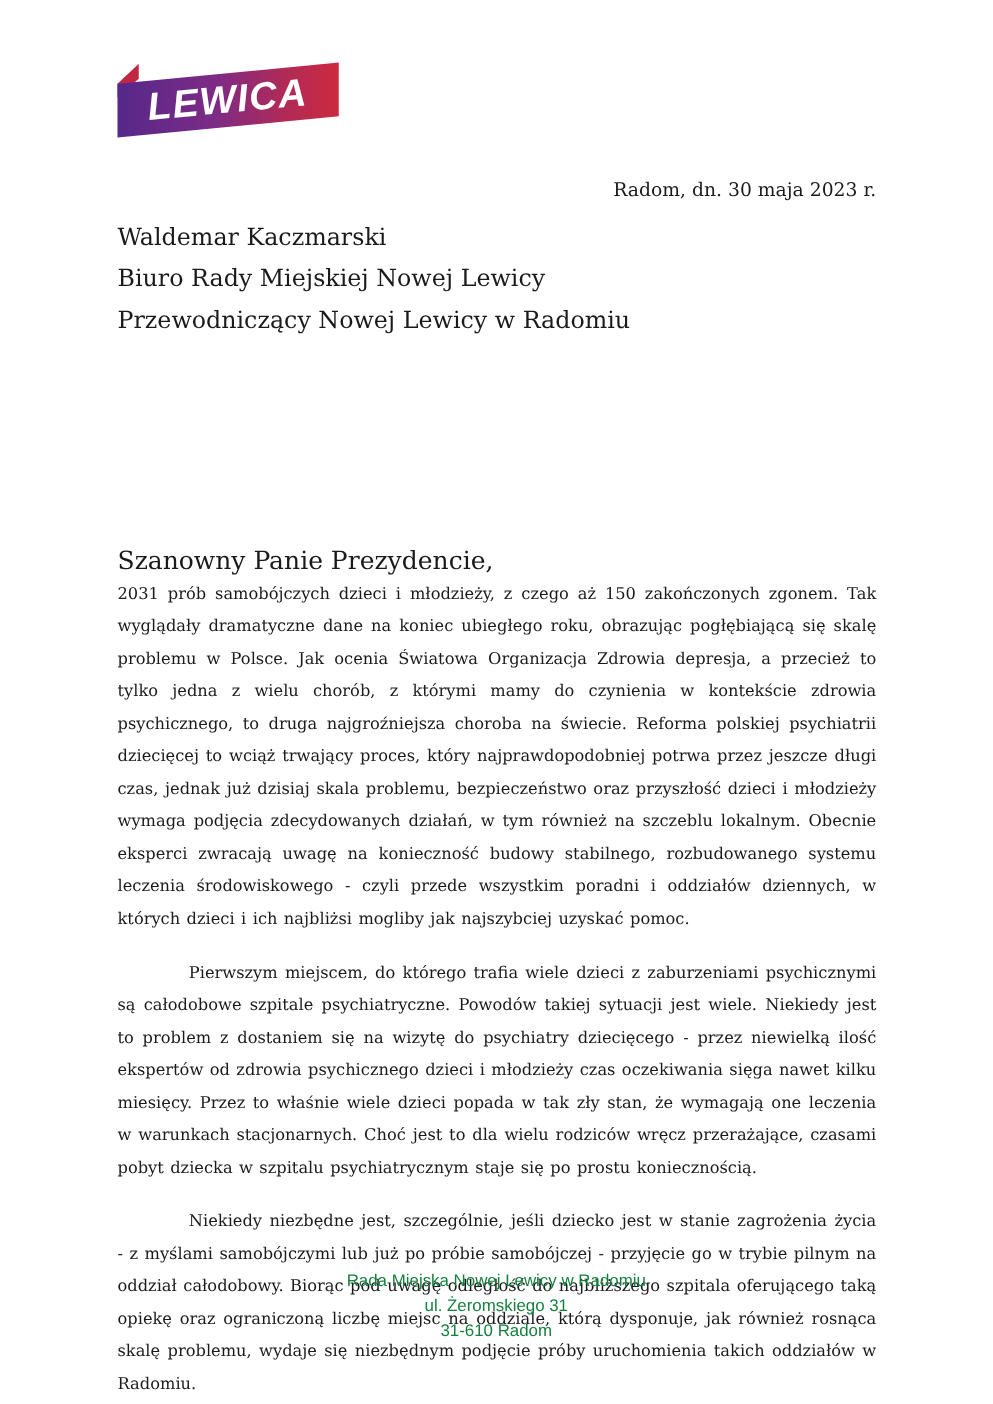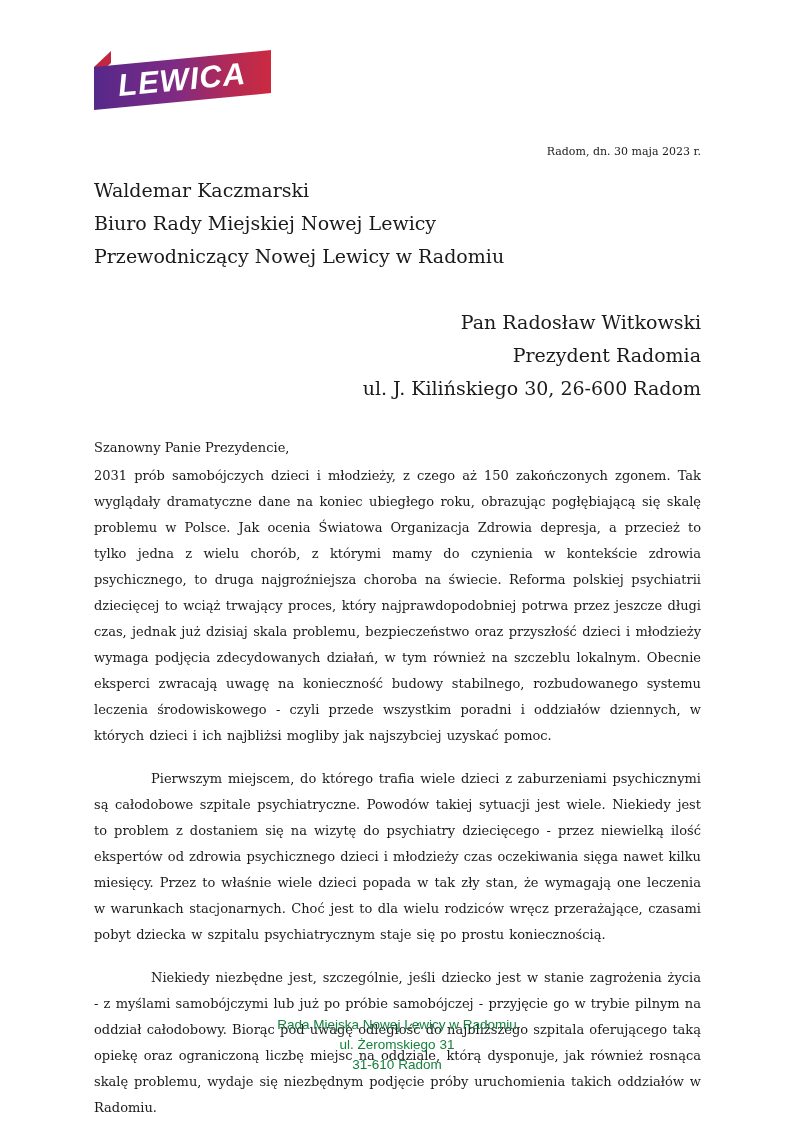--- a/index.html
+++ b/index.html
@@ -27,21 +27,21 @@
     font-weight: bold;
     font-style: italic;
     letter-spacing: 1px;
   }
   .date-line {
     position: absolute;
     left: 94px;
     top: 141px;
     width: 607px;
     text-align: right;
-    font-size: 11px;
+    font-size: 15px;
     line-height: 22px;
   }
   .sender-block {
     position: absolute;
     left: 94px;
     top: 180px;
     width: 450px;
   }
   .sender-block p,
   .recipient-block p {
@@ -54,21 +54,21 @@
     left: 94px;
     top: 312px;
     width: 607px;
     text-align: right;
   }
   .salutation {
     position: absolute;
     left: 94px;
     top: 437px;
     width: 607px;
-    font-size: 13px;
+    font-size: 20px;
     line-height: 22px;
   }
   .letter-body {
     position: absolute;
     left: 94px;
     top: 463px;
     width: 607px;
   }
   .letter-body p {
     font-size: 13px;
@@ -114,25 +114,20 @@
   </div>
 
   <div class="date-line">Radom, dn. 30 maja 2023 r.</div>
 
   <div class="sender-block">
     <p>Waldemar Kaczmarski</p>
     <p>Biuro Rady Miejskiej Nowej Lewicy</p>
     <p>Przewodniczący Nowej Lewicy w Radomiu</p>
   </div>
 
-  <div class="recipient-block">
-    <p>Pan Radosław Witkowski</p>
-    <p>Prezydent Radomia</p>
-    <p>ul. J. Kilińskiego 30, 26-600 Radom</p>
-  </div>
 
   <div class="salutation">Szanowny Panie Prezydencie,</div>
 
   <div class="letter-body">
     <p>2031 prób samobójczych dzieci i młodzieży, z czego aż 150 zakończonych zgonem. Tak wyglądały dramatyczne dane na koniec ubiegłego roku, obrazując pogłębiającą się skalę problemu w Polsce. Jak ocenia Światowa Organizacja Zdrowia depresja, a przecież to tylko jedna z wielu chorób, z którymi mamy do czynienia w kontekście zdrowia psychicznego, to druga najgroźniejsza choroba na świecie. Reforma polskiej psychiatrii dziecięcej to wciąż trwający proces, który najprawdopodobniej potrwa przez jeszcze długi czas, jednak już dzisiaj skala problemu, bezpieczeństwo oraz przyszłość dzieci i młodzieży wymaga podjęcia zdecydowanych działań, w tym również na szczeblu lokalnym. Obecnie eksperci zwracają uwagę na konieczność budowy stabilnego, rozbudowanego systemu leczenia środowiskowego - czyli przede wszystkim poradni i oddziałów dziennych, w których dzieci i ich najbliżsi mogliby jak najszybciej uzyskać pomoc.</p>
     <p class="indented">Pierwszym miejscem, do którego trafia wiele dzieci z zaburzeniami psychicznymi są całodobowe szpitale psychiatryczne. Powodów takiej sytuacji jest wiele. Niekiedy jest to problem z dostaniem się na wizytę do psychiatry dziecięcego - przez niewielką ilość ekspertów od zdrowia psychicznego dzieci i młodzieży czas oczekiwania sięga nawet kilku miesięcy. Przez to właśnie wiele dzieci popada w tak zły stan, że wymagają one leczenia w warunkach stacjonarnych. Choć jest to dla wielu rodziców wręcz przerażające, czasami pobyt dziecka w szpitalu psychiatrycznym staje się po prostu koniecznością.</p>
     <p class="indented">Niekiedy niezbędne jest, szczególnie, jeśli dziecko jest w stanie zagrożenia życia - z myślami samobójczymi lub już po próbie samobójczej - przyjęcie go w trybie pilnym na oddział całodobowy. Biorąc pod uwagę odległość do najbliższego szpitala oferującego taką opiekę oraz ograniczoną liczbę miejsc na oddziale, którą dysponuje, jak również rosnąca skalę problemu, wydaje się niezbędnym podjęcie próby uruchomienia takich oddziałów w Radomiu.</p>
   </div>
 
   <div class="page-footer">

